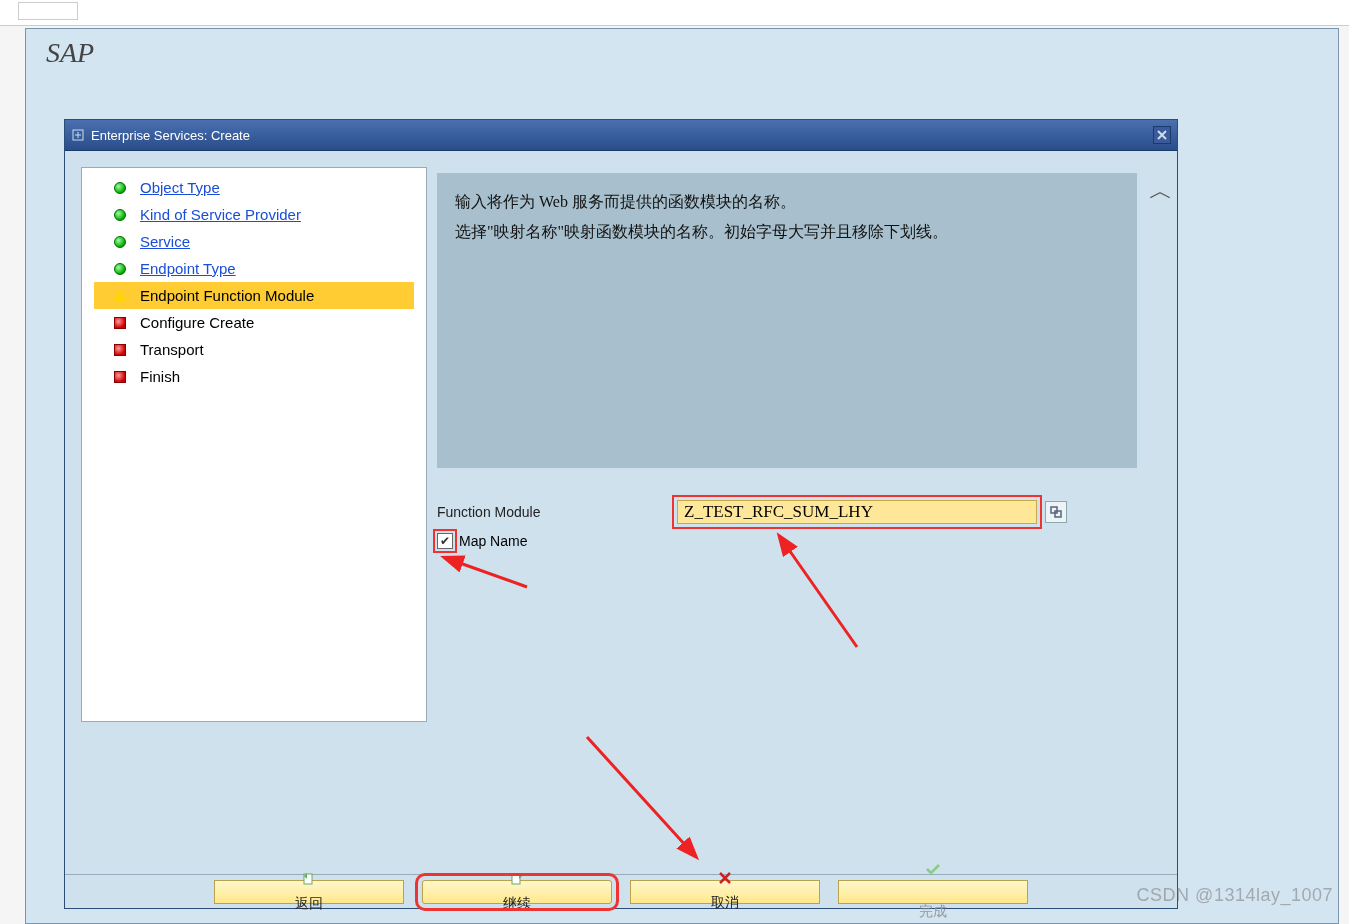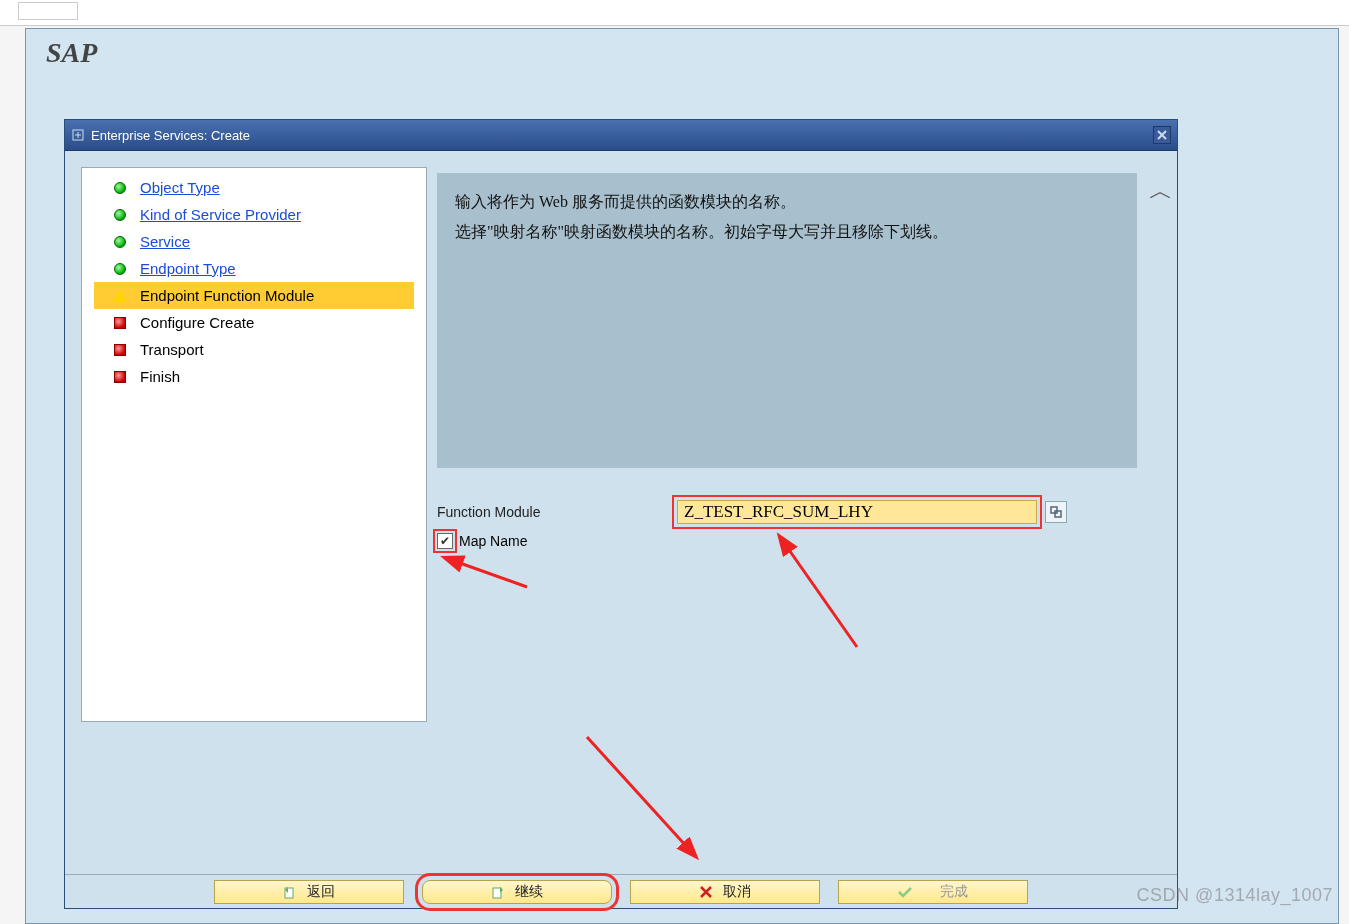--- a/index.html
+++ b/index.html
@@ -4,21 +4,21 @@
 <style>
   * { box-sizing: border-box; }
   html, body { margin:0; padding:0; font-family: Arial, "Microsoft YaHei", sans-serif; font-size:14px; }
   body { width:1349px; height:924px; background:#f5f5f5; overflow:hidden; position:relative; }
 
   
   .outer-top { height:26px; background:#fff; border-bottom:1px solid #ccc; }
 
   
   .sap-window { position:absolute; left:25px; top:28px; right:10px; bottom:0; background:#d4e5f2; border:1px solid #7a96ac; }
-  .sap-logo { position:absolute; left:20px; top:8px; font-family: Georgia, "Times New Roman", serif; font-size:28px; font-weight:bold; font-style:italic; color:#444; }
+  .sap-logo { position:absolute; left:20px; top:8px; font-family: Georgia, "Times New Roman", serif; font-size:28px; font-weight:normal; font-style:italic; color:#444; }
 
   
   .dialog {
     position:absolute; left:38px; top:90px; right:160px; bottom:14px;
     background:#cfe1ec; border:1px solid #2a4d7a;
     display:flex; flex-direction:column;
   }
   .dialog-title {
     height:31px; background:linear-gradient(#4a70b0,#2a4d8a);
     color:#fff; font-size:13px; display:flex; align-items:center; padding:0 6px;
@@ -78,25 +78,25 @@
 
   
   .btn-bar {
     position:absolute; left:0; right:0; bottom:0; height:34px;
     border-top:1px solid #9ab; display:flex; align-items:center; justify-content:center; gap:18px;
     background:#cfe1ec;
   }
   .sap-btn {
     min-width:190px; height:24px; display:flex; align-items:center; justify-content:center;
     background:linear-gradient(#fff7cc,#ffe88a); border:1px solid #b8a24a; font-size:14px; color:#222;
-    gap:10px; cursor:pointer;
+    gap:10px; cursor:pointer;flex-direction:column;
   }
   .sap-btn.disabled { color:#999; cursor:default;gap:28px; }
   .btn-icon { width:14px; height:14px; display:inline-flex; align-items:center; justify-content:center;}
-  .continue-outline { outline:3px solid #e33; outline-offset:4px; border-radius:8px;}
+  .continue-outline { outline:3px solid #e33; outline-offset:4px; border-radius:3px;}
 
   
   .watermark {
     position:absolute; right:16px; bottom:18px; color:rgba(120,120,120,0.55);
     font-size:18px; letter-spacing:0.5px; pointer-events:none; font-family:Arial,sans-serif;
   }
 
   
   .tab-stub { position:absolute; left:18px; top:2px; width:60px; height:18px; border:1px solid #ccc; background:#fff;}
 </style>

